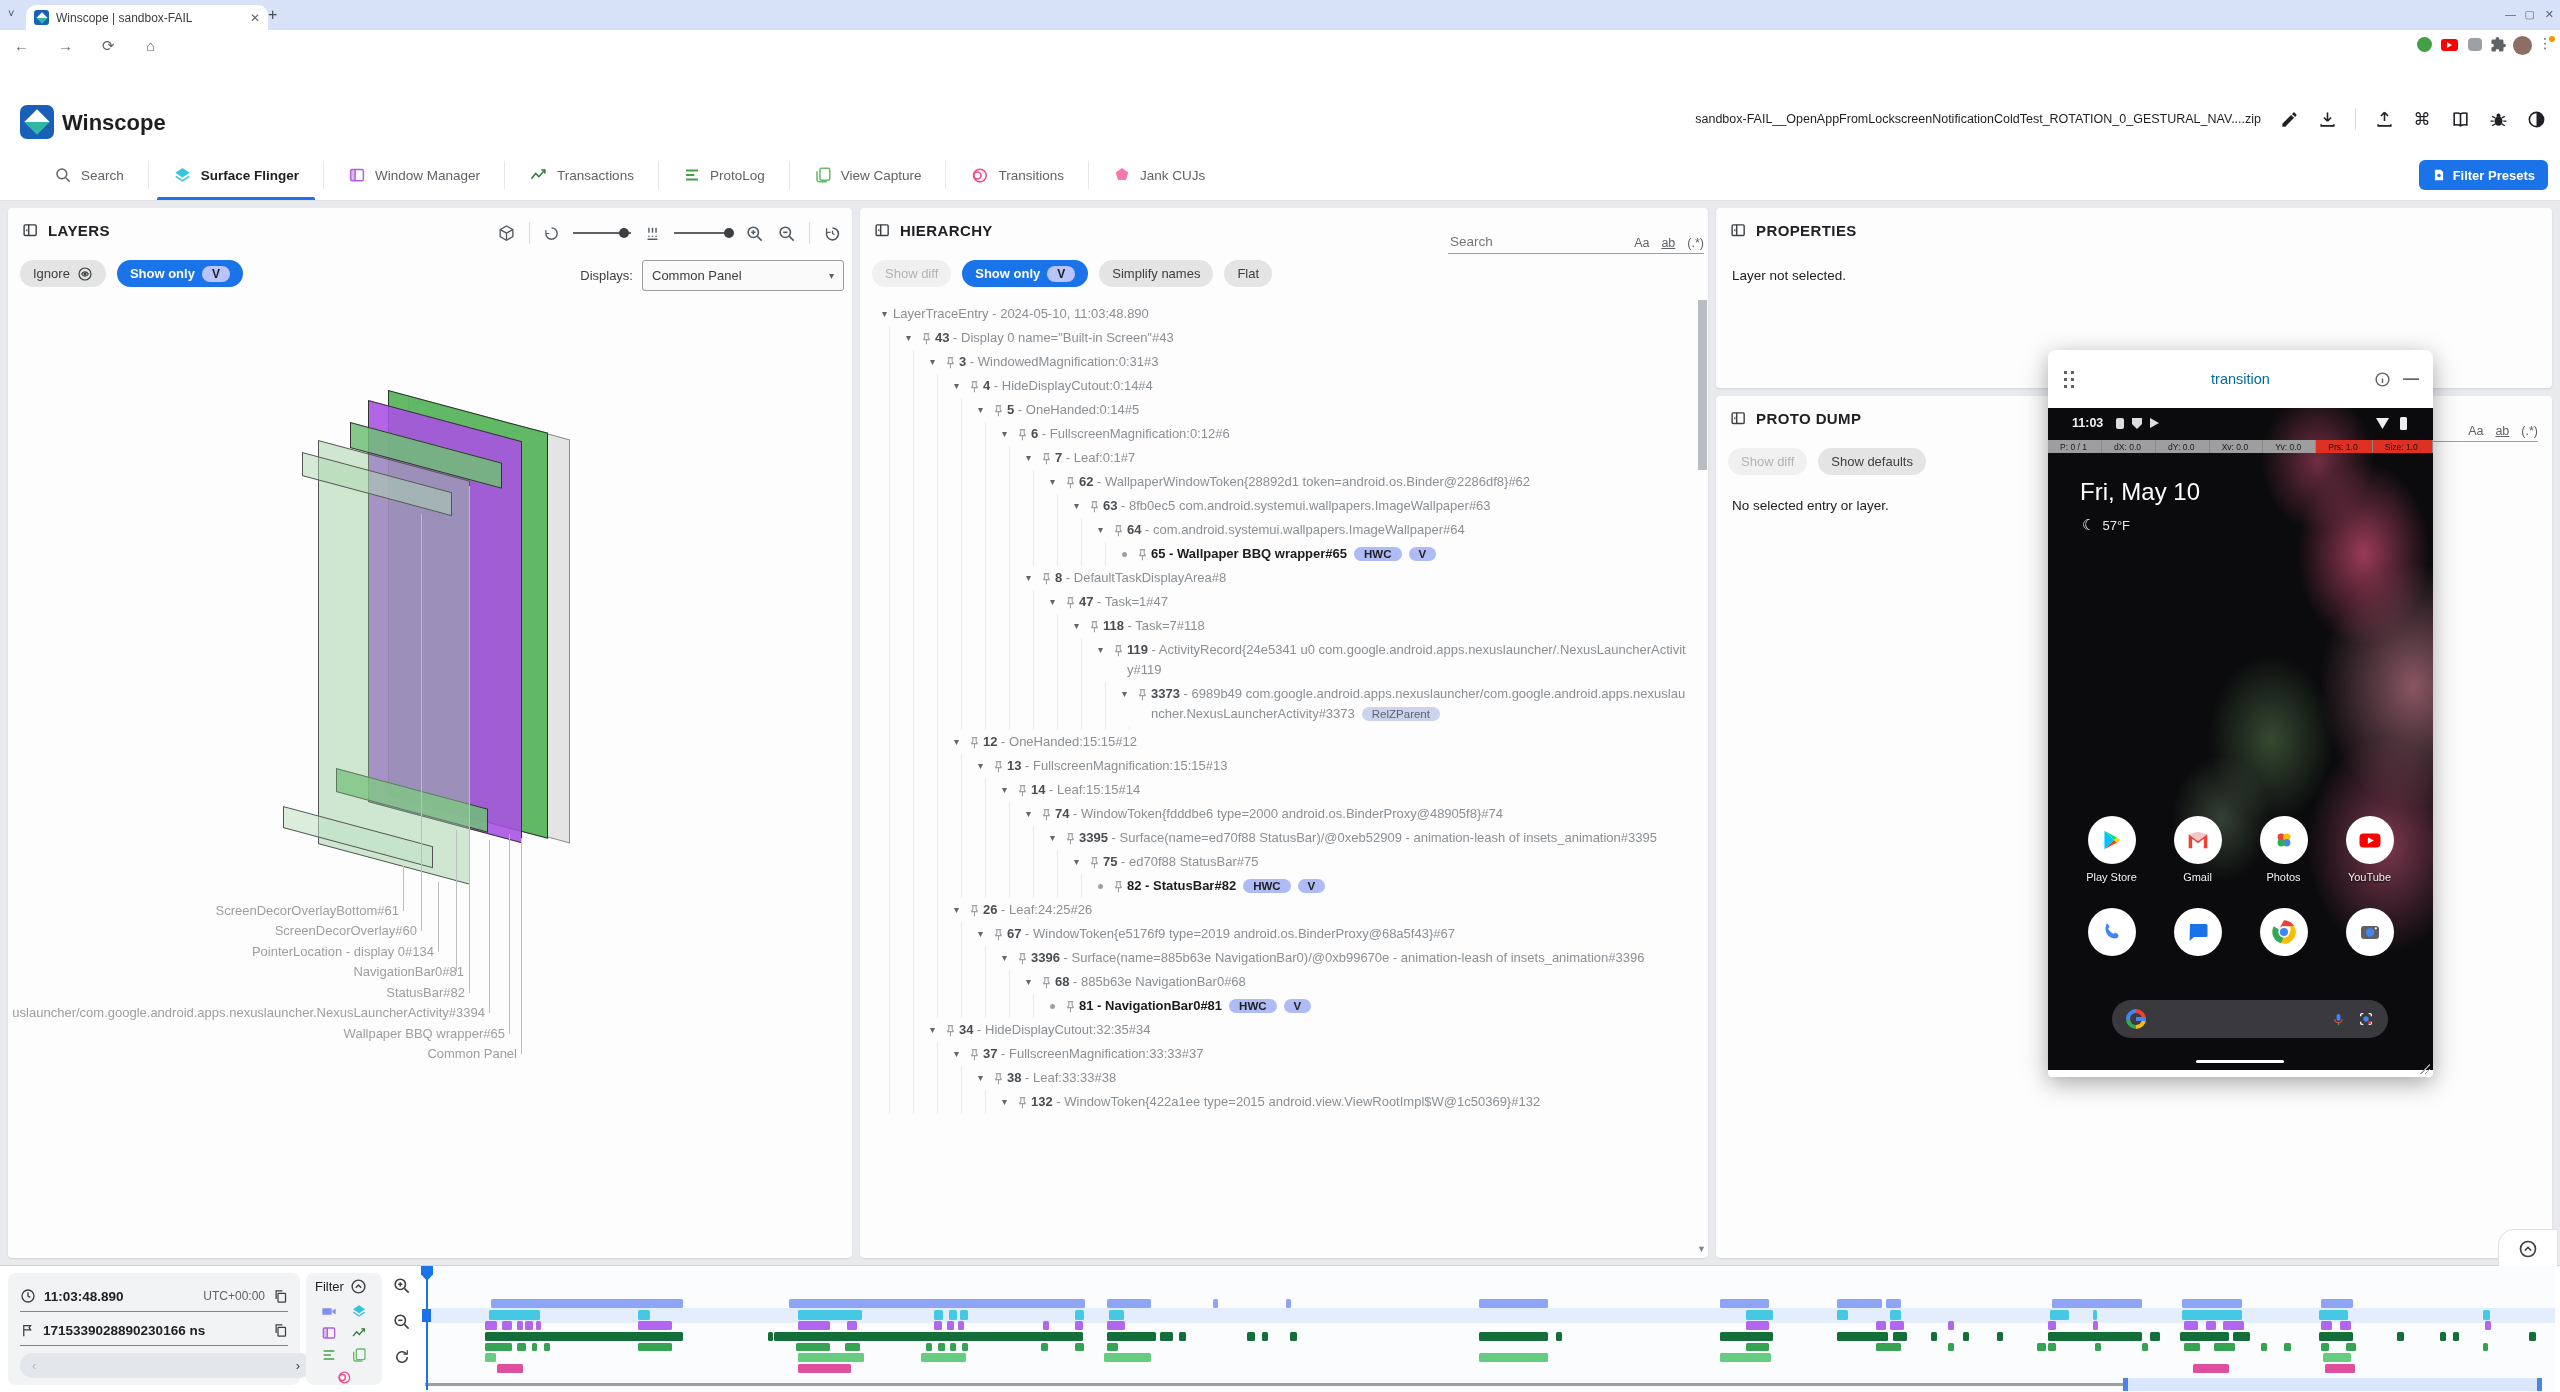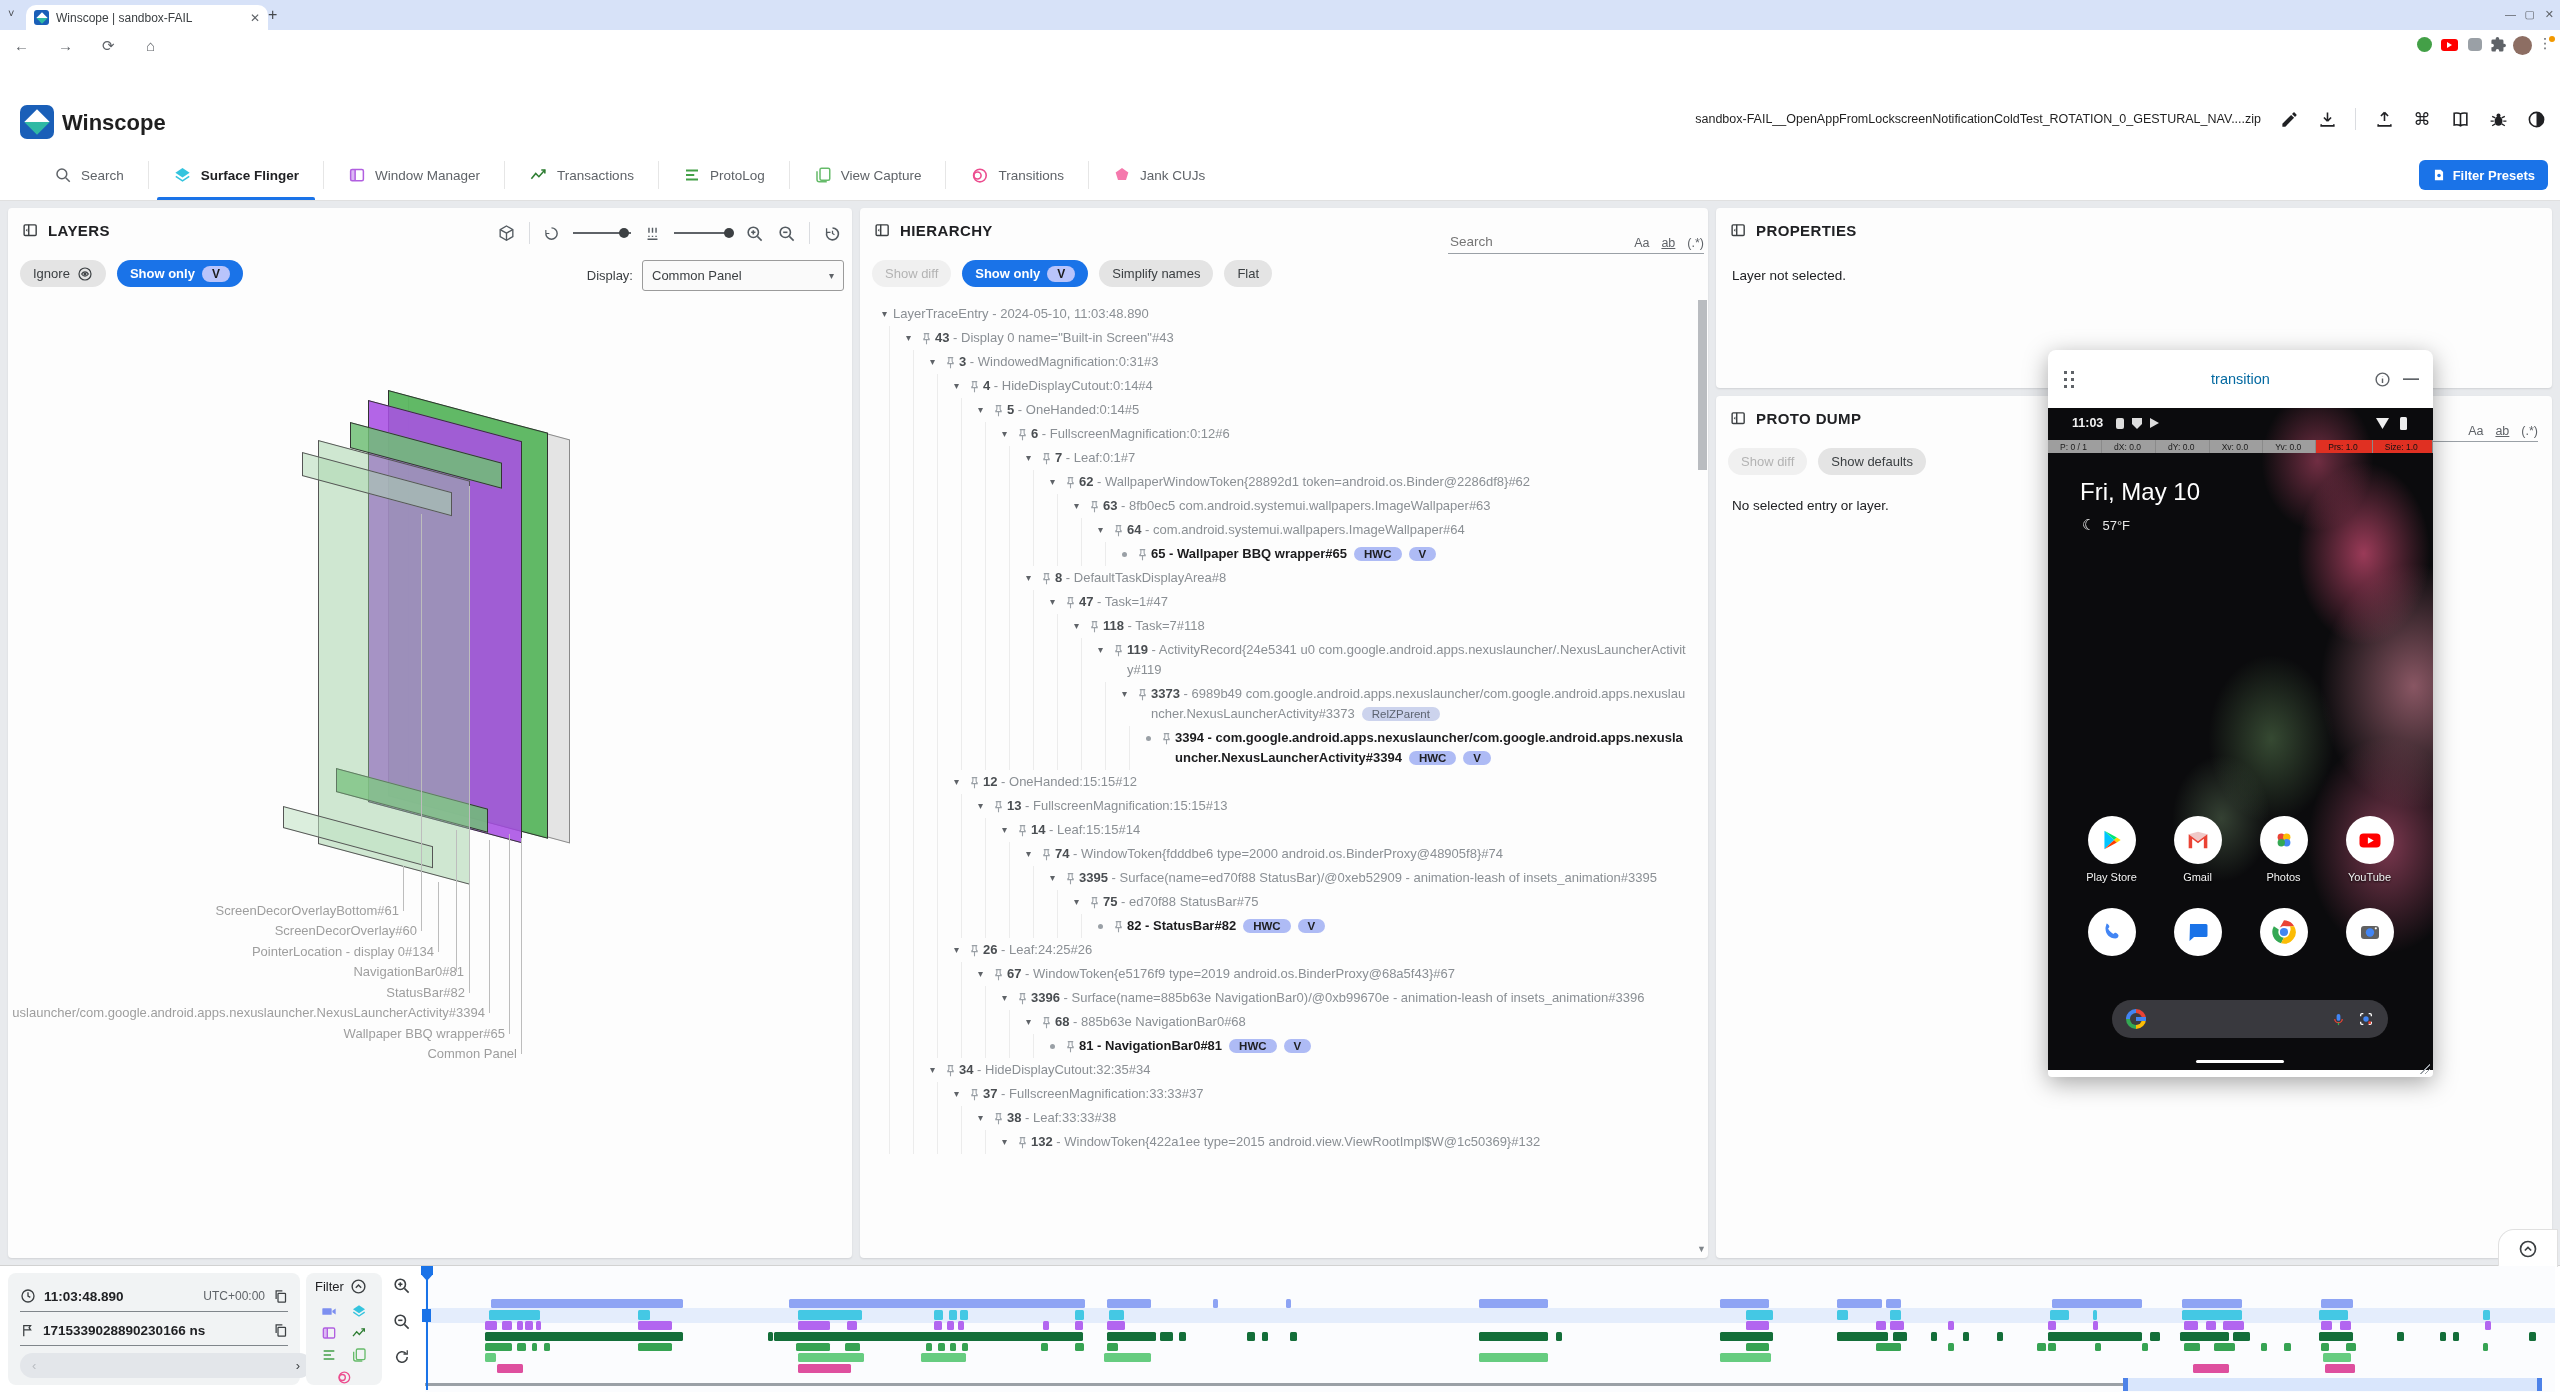--- a/index.html
+++ b/index.html
@@ -404,21 +404,21 @@
           <path d="M7 12c1.2-2 3-3.2 5-3.2S15.8 10 17 12c-1.2 2-3 3.2-5 3.2S8.2 14 7 12z"></path>
           <circle cx="12" cy="12" r="1.4" fill="#3c4043"></circle>
         </svg>
     </span>
     <span class="chip blue">
       <span>Show only</span>
       <span class="vbadge">V</span>
     </span>
   </div>
   <div id="displays-box">
-    <span style="font-size:13px;color:#3c4043">Display:</span>
+    <span style="font-size:13px;color:#3c4043">Displays:</span>
     <div id="displays-select">
       <span>Common Panel</span>
         <span style="color:#5f6368;font-size:10px">▾</span>
     </div>
   </div>
   <div id="scene">
       <div class="layer3d" style="left: 400px; top: 96px; width: 160px; height: 402px; background: rgba(226, 226, 226, 0.92); border-color: rgb(138, 138, 138);"></div>
       <div class="layer3d" style="left: 380px; top: 90px; width: 158px; height: 404px; background: rgba(90, 182, 95, 0.95); border-color: rgb(47, 47, 47);"></div>
       <div class="layer3d" style="left: 360px; top: 100px; width: 152px; height: 400px; background: rgba(168, 80, 228, 0.88); border-color: rgb(51, 51, 51);"></div>
       <div class="layer3d" style="left: 342px; top: 122px; width: 150px; height: 24px; background: rgba(112, 190, 118, 0.85); border-color: rgb(51, 51, 51);"></div>
@@ -779,33 +779,20 @@
         <span class="guide" style="left:45px"></span>
         <span class="guide" style="left:69px"></span>
         <span class="guide" style="left:93px"></span>
         <span class="guide" style="left:117px"></span>
         <span class="guide" style="left:141px"></span>
         <span class="guide" style="left:165px"></span>
         <span class="guide" style="left:189px"></span>
         <span class="guide" style="left:213px"></span>
         <span class="guide" style="left:237px"></span>
         <span class="guide" style="left:261px"></span>
-        <div class="inner" style="margin-left:272px">
-          <span class="lead">
-            <span class="bullet">
-              <i></i>
-            </span>
-            <span class="pin">
-              <svg width="13" height="13" viewBox="0 0 24 24" fill="currentColor">
-                <path d="M14 4v5c0 1.1.4 2.1 1 2.9V13H9v-1.1c.6-.8 1-1.8 1-2.9V4h4m3-2H7v2h1v5a3 3 0 0 1-2 2.8V15h5v7l1 1 1-1v-7h5v-3.2A3 3 0 0 1 16 9V4h1V2z"></path>
-              </svg>
-            </span>
-          </span>
-          <span class="txt"><b>3394</b> - com.google.android.apps.nexuslauncher/com.google.android.apps.nexuslauncher.NexusLauncherActivity#3394<span class="chip-flag">HWC</span><span class="chip-flag">V</span></span>
-        </div>
       </div>
       <div class="trow">
         <span class="guide" style="left:21px"></span>
         <span class="guide" style="left:45px"></span>
         <span class="guide" style="left:69px"></span>
         <div class="inner" style="margin-left:80px">
           <span class="lead">
             <span class="arrow">▾</span>
             <span class="pin">
               <svg width="13" height="13" viewBox="0 0 24 24" fill="currentColor">

